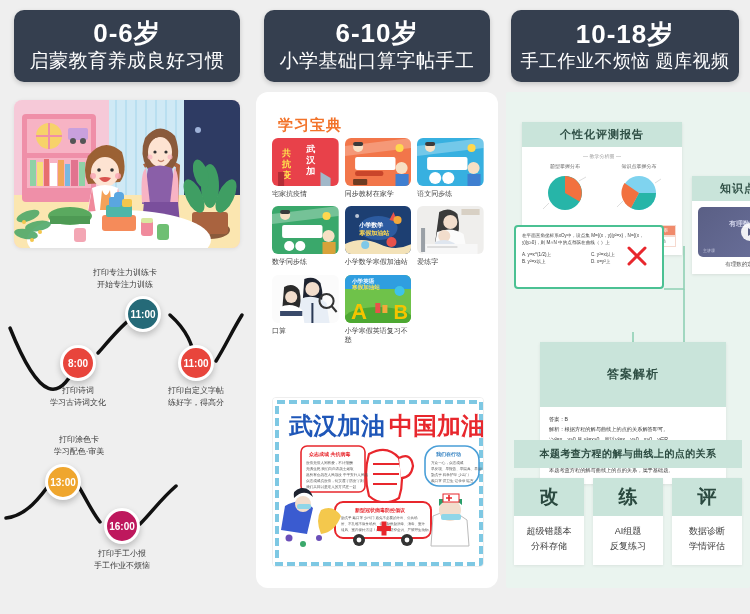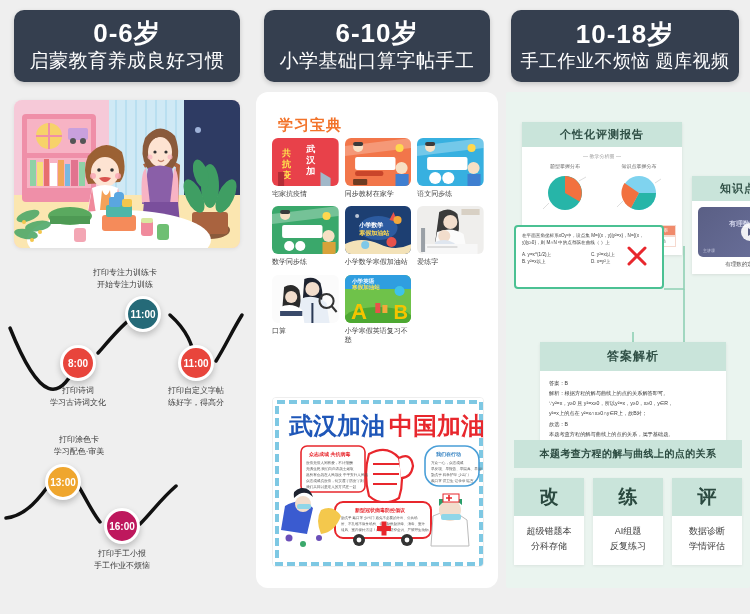--- a/index.html
+++ b/index.html
@@ -129,21 +129,21 @@
   }
   .q-stem { font-size:4.6px; color:#3a3a3a; line-height:1.55; }
   .q-opts { display:grid; grid-template-columns:1fr 1fr; gap:2px 4px; margin-top:6px; }
   .q-opt { font-size:4.6px; color:#3a3a3a; }
   .xmark { position:absolute; right:14px; top:18px; width:22px; height:22px; }
 
   .r-answer {
     position:absolute; left:34px; top:250px; width:186px;
     box-shadow:0 1px 3px rgba(0,0,0,.08);
   }
-  .r-answer .rbox-title { font-size:12px; padding:6px 0; }
+  .r-answer .rbox-title { font-size:12px; padding:24px 0; }
   .r-answer-body { background:#fff; padding:7px 9px 9px; }
   .a-line { font-size:5.2px; color:#3a3a3a; line-height:1.95; }
 
   .r-banner {
     position:absolute; left:8px; top:348px; width:228px;
     background:#c9e4da; color:#2b4a40; font-size:10px; font-weight:bold;
     text-align:center; padding:7px 0; letter-spacing:.4px;
   }
   .r-cards { position:absolute; left:8px; top:386px; width:228px; display:flex; gap:9px; }
   .rcard { flex:1; box-shadow:0 1px 3px rgba(0,0,0,.07); }

